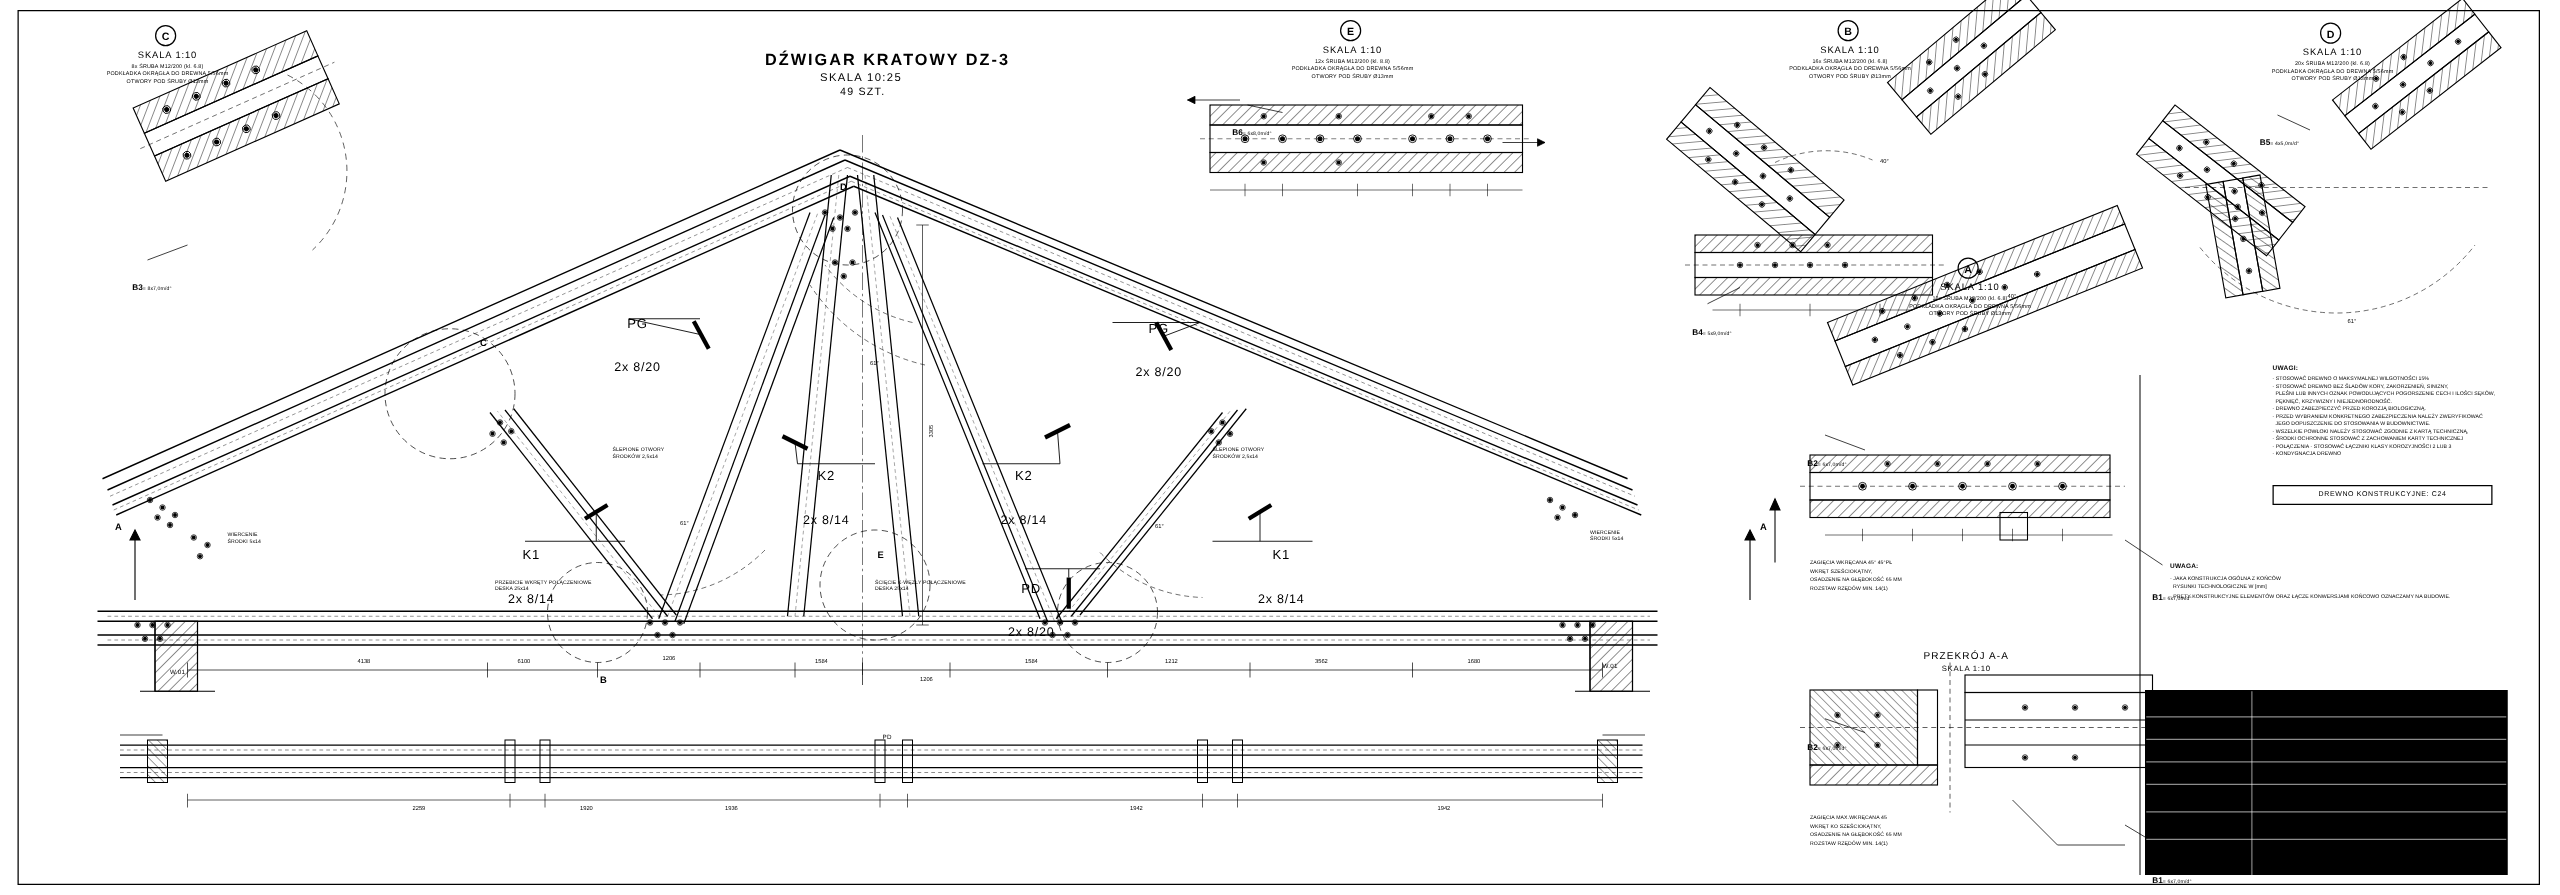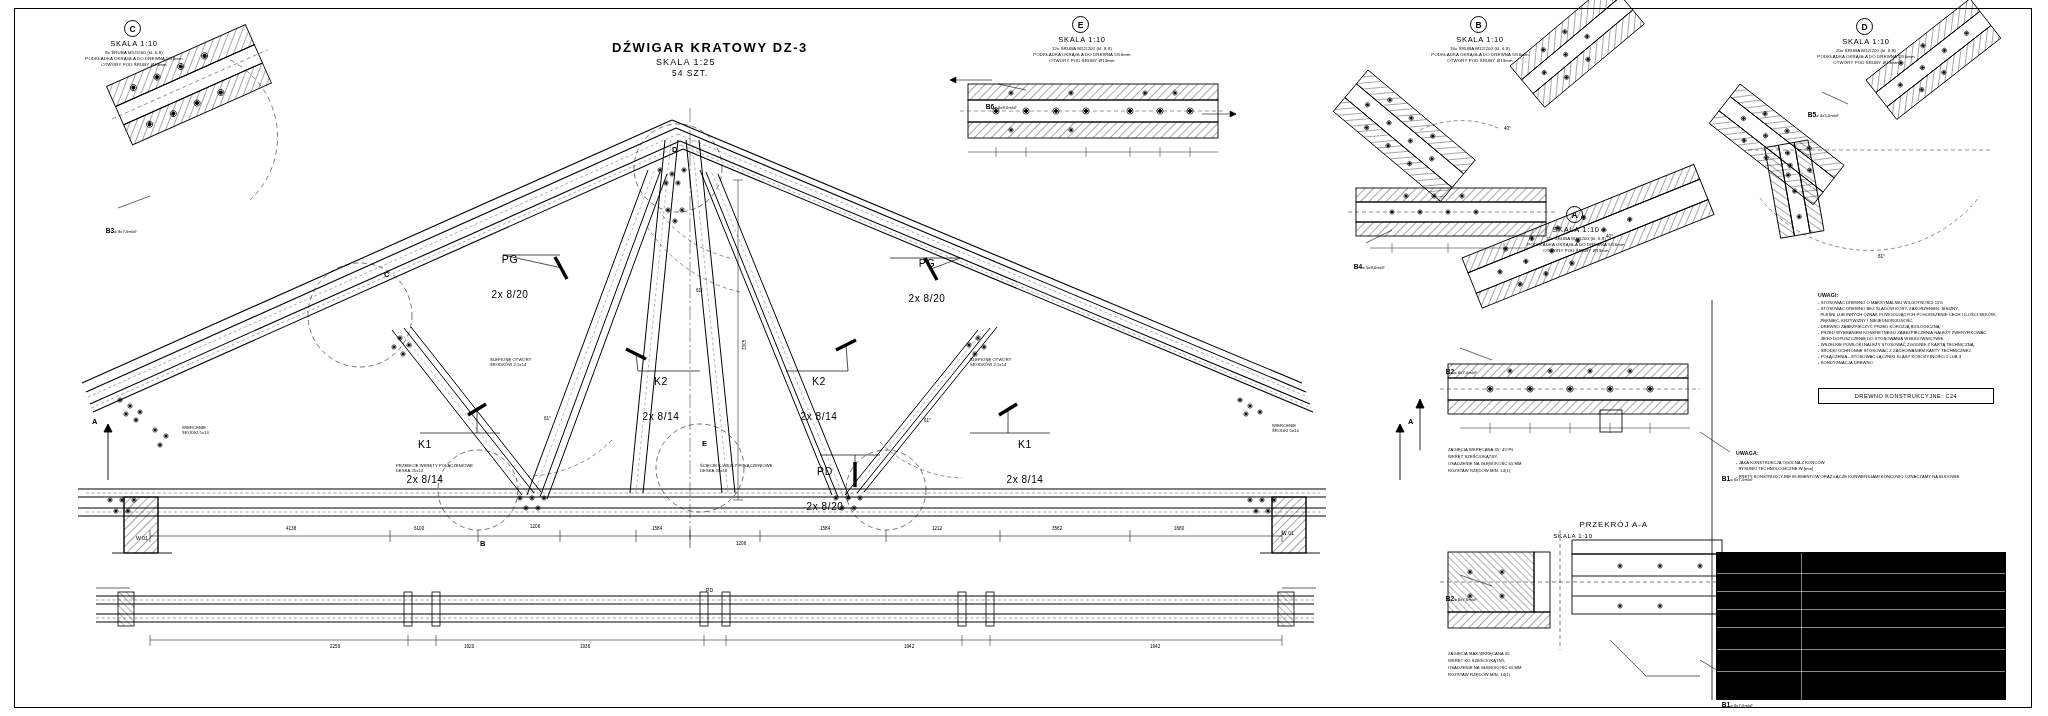--- a/index.html
+++ b/index.html
@@ -617,22 +617,22 @@
       <line x1="1460" y1="575" x2="1492" y2="586"></line>
       <line x1="1730" y1="678" x2="1700" y2="660"></line>
     </g>
 
     <g stroke="#000" stroke-width="0.8" fill="none">
       <line x1="1712" y1="300" x2="1712" y2="700"></line>
     </g>
   </svg>
 
   <div class="lbl ttl" style="left:612px;top:40px;">DŹWIGAR KRATOWY DZ-3</div>
-  <div class="lbl sub" style="left:656px;top:57px;">SKALA 1:25</div>
-  <div class="lbl sub2" style="left:672px;top:68px;">54 SZT.</div>
+  <div class="lbl sub" style="left:656px;top:57px;">SKALA 10:25</div>
+  <div class="lbl sub2" style="left:672px;top:68px;">49 SZT.</div>
 
   <div class="circ" style="left:124px;top:20px;">C</div>
   <div class="lbl det-sc" style="left:96px;top:40px;width:76px;text-align:center;">SKALA 1:10</div>
   <div class="lbl det-note" style="left:72px;top:50px;width:124px;text-align:center;">8x ŚRUBA M12/200 (kl. 6.8)</div>
   <div class="lbl det-note" style="left:56px;top:56px;width:156px;text-align:center;">PODKŁADKA OKRĄGŁA DO DREWNA 5/56mm</div>
   <div class="lbl det-note" style="left:72px;top:62px;width:124px;text-align:center;">OTWORY POD ŚRUBY Ø13mm</div>
 
   <div class="circ" style="left:1072px;top:16px;">E</div>
   <div class="lbl det-sc" style="left:1044px;top:36px;width:76px;text-align:center;">SKALA 1:10</div>
   <div class="lbl det-note" style="left:1020px;top:46px;width:124px;text-align:center;">12x ŚRUBA M12/200 (kl. 8.8)</div>
@@ -650,21 +650,21 @@
   <div class="lbl det-note" style="left:1804px;top:48px;width:124px;text-align:center;">20x ŚRUBA M12/200 (kl. 6.8)</div>
   <div class="lbl det-note" style="left:1788px;top:54px;width:156px;text-align:center;">PODKŁADKA OKRĄGŁA DO DREWNA 5/56mm</div>
   <div class="lbl det-note" style="left:1804px;top:60px;width:124px;text-align:center;">OTWORY POD ŚRUBY Ø13mm</div>
 
   <div class="circ" style="left:1566px;top:206px;">A</div>
   <div class="lbl det-sc" style="left:1538px;top:226px;width:76px;text-align:center;">SKALA 1:10</div>
   <div class="lbl det-note" style="left:1514px;top:236px;width:124px;text-align:center;">12x ŚRUBA M12/200 (kl. 6.8)</div>
   <div class="lbl det-note" style="left:1498px;top:242px;width:156px;text-align:center;">PODKŁADKA OKRĄGŁA DO DREWNA 5/56mm</div>
   <div class="lbl det-note" style="left:1514px;top:248px;width:124px;text-align:center;">OTWORY POD ŚRUBY Ø13mm</div>
 
-  <div class="lbl secttl" style="left:1498px;top:520px;width:150px;text-align:right;">PRZEKRÓJ A-A</div>
+  <div class="lbl secttl" style="left:1498px;top:520px;width:150px;">PRZEKRÓJ A-A</div>
   <div class="lbl secsc" style="left:1498px;top:532px;width:150px;">SKALA 1:10</div>
 
   <div class="lbl memb" style="left:481px;top:229px;width:58px;">
     <div class="m1">PG</div>
     <div class="m2">2x 8/20</div>
   </div>
   <div class="lbl memb" style="left:898px;top:233px;width:58px;">
     <div class="m1">PG</div>
     <div class="m2">2x 8/20</div>
   </div>

